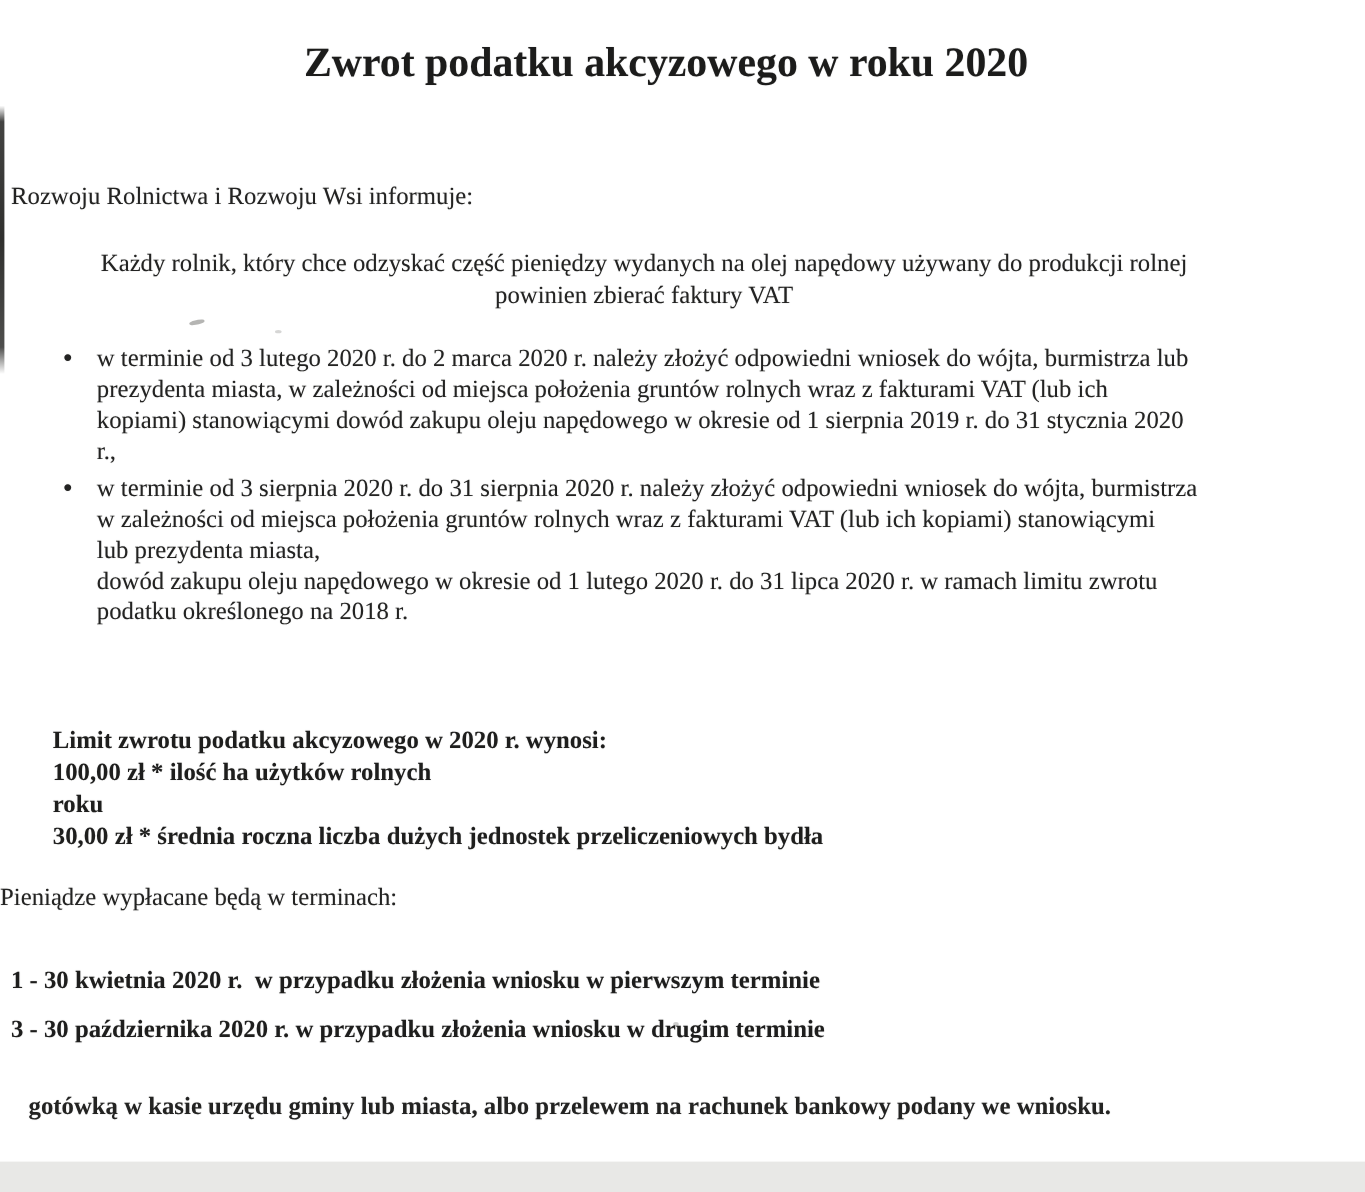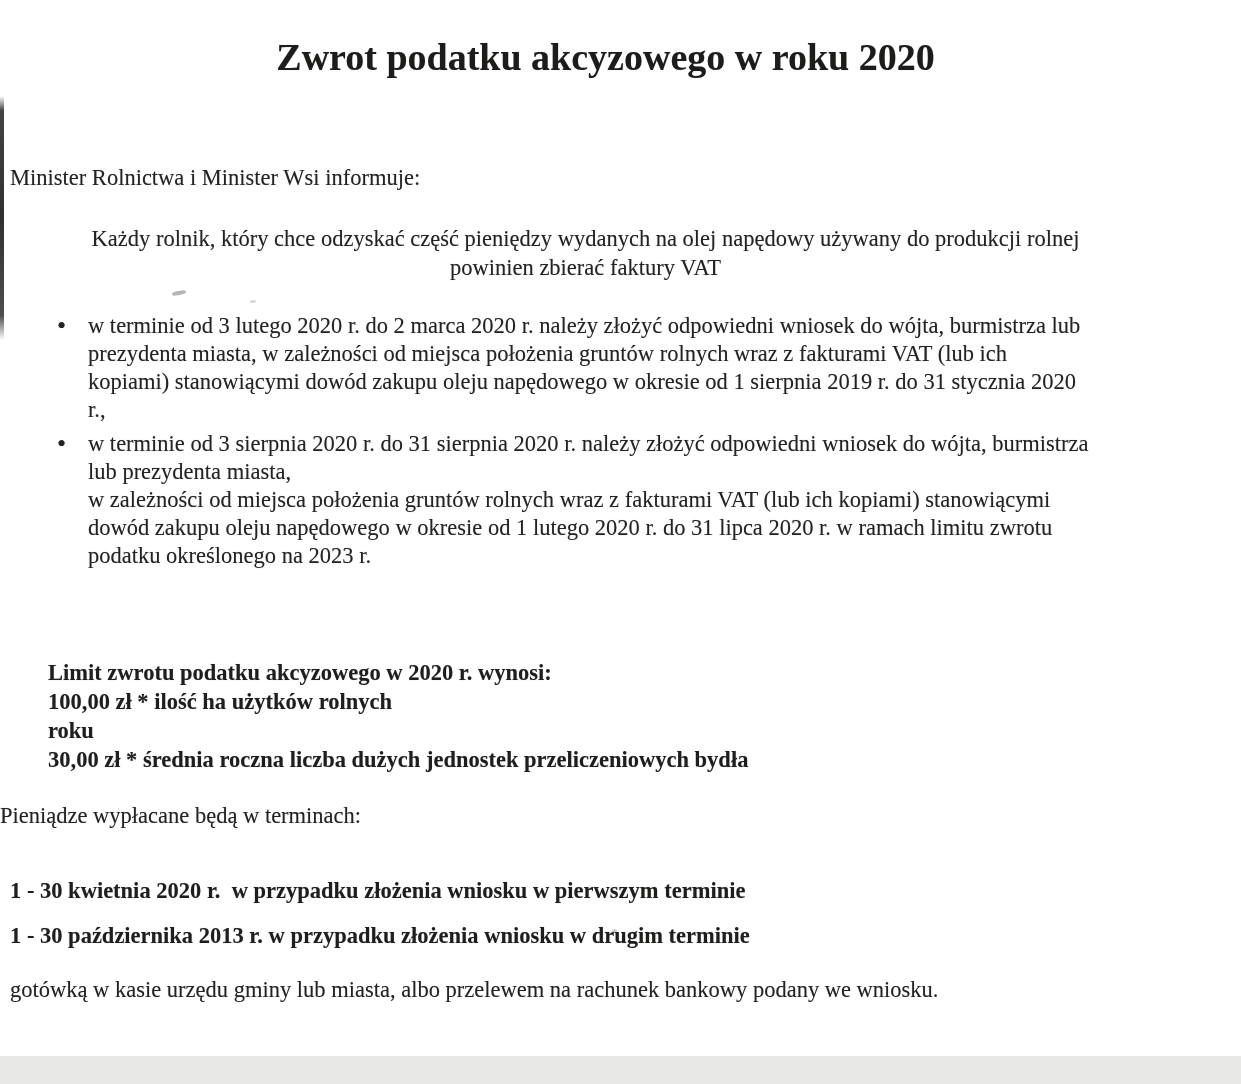--- a/index.html
+++ b/index.html
@@ -70,35 +70,35 @@
 
   .pay-intro { position: absolute; left: 0; top: 802px; margin: 0; }
   .term {
     position: absolute; left: 10px; margin: 0;
     font-weight: bold;
     white-space: pre-wrap;
     color: #1e1e1d;
   }
   .term.first  { top: 861px; margin-top: 16px; }
   .term.second { top: 922px; }
-  .method { position: absolute; left: 10px; top: 976px; right: 60px; margin: 0; }
+  .method { position: absolute; left: 10px; top: 976px; right: 60px; margin: 16px; font-weight: bold; }
 </style>
 </head>
 <body>
 
 <div class="page">
 
   <div class="scan-edge"></div>
   <div class="speck s1"></div>
   <div class="speck s2"></div>
   <div class="speck s3"></div>
 
   <h1 class="title">Zwrot podatku akcyzowego w roku 2020</h1>
 
-  <p class="intro body-text">Minister Rolnictwa i Minister Wsi informuje:</p>
+  <p class="intro body-text">Rozwoju Rolnictwa i Rozwoju Wsi informuje:</p>
 
   <div class="lead body-text">
     <div>Każdy rolnik, który chce odzyskać część pieniędzy wydanych na olej napędowy używany do produkcji rolnej</div>
     <div>powinien zbierać faktury VAT</div>
   </div>
 
   <div class="bullets body-text">
 
     <div class="bullet-item">
       <span class="bullet-marker">•</span>
@@ -107,37 +107,37 @@
         <div>prezydenta miasta, w zależności od miejsca położenia gruntów rolnych wraz z fakturami VAT (lub ich</div>
         <div>kopiami) stanowiącymi dowód zakupu oleju napędowego w okresie od 1 sierpnia 2019 r. do 31 stycznia 2020</div>
         <div>r.,</div>
       </div>
     </div>
 
     <div class="bullet-item">
       <span class="bullet-marker">•</span>
       <div class="bullet-text">
         <div>w terminie od 3 sierpnia 2020 r. do 31 sierpnia 2020 r. należy złożyć odpowiedni wniosek do wójta, burmistrza</div>
+        <div>w zależności od miejsca położenia gruntów rolnych wraz z fakturami VAT (lub ich kopiami) stanowiącymi</div>
         <div>lub prezydenta miasta,</div>
-        <div>w zależności od miejsca położenia gruntów rolnych wraz z fakturami VAT (lub ich kopiami) stanowiącymi</div>
         <div>dowód zakupu oleju napędowego w okresie od 1 lutego 2020 r. do 31 lipca 2020 r. w ramach limitu zwrotu</div>
-        <div>podatku określonego na 2023 r.</div>
+        <div>podatku określonego na 2018 r.</div>
       </div>
     </div>
 
   </div>
 
   <div class="limit body-text">
     <div>Limit zwrotu podatku akcyzowego w 2020 r. wynosi:</div>
     <div>100,00 zł * ilość ha użytków rolnych</div>
     <div>roku</div>
     <div>30,00 zł * średnia roczna liczba dużych jednostek przeliczeniowych bydła</div>
   </div>
 
   <p class="pay-intro body-text">Pieniądze wypłacane będą w terminach:</p>
 
   <p class="term first body-text">1 - 30 kwietnia 2020 r.  w przypadku złożenia wniosku w pierwszym terminie</p>
 
-  <p class="term second body-text">1 - 30 października 2013 r. w przypadku złożenia wniosku w drugim terminie</p>
+  <p class="term second body-text">3 - 30 października 2020 r. w przypadku złożenia wniosku w drugim terminie</p>
 
   <p class="method body-text">gotówką w kasie urzędu gminy lub miasta, albo przelewem na rachunek bankowy podany we wniosku.</p>
 
 </div>
 
 </body></html>

